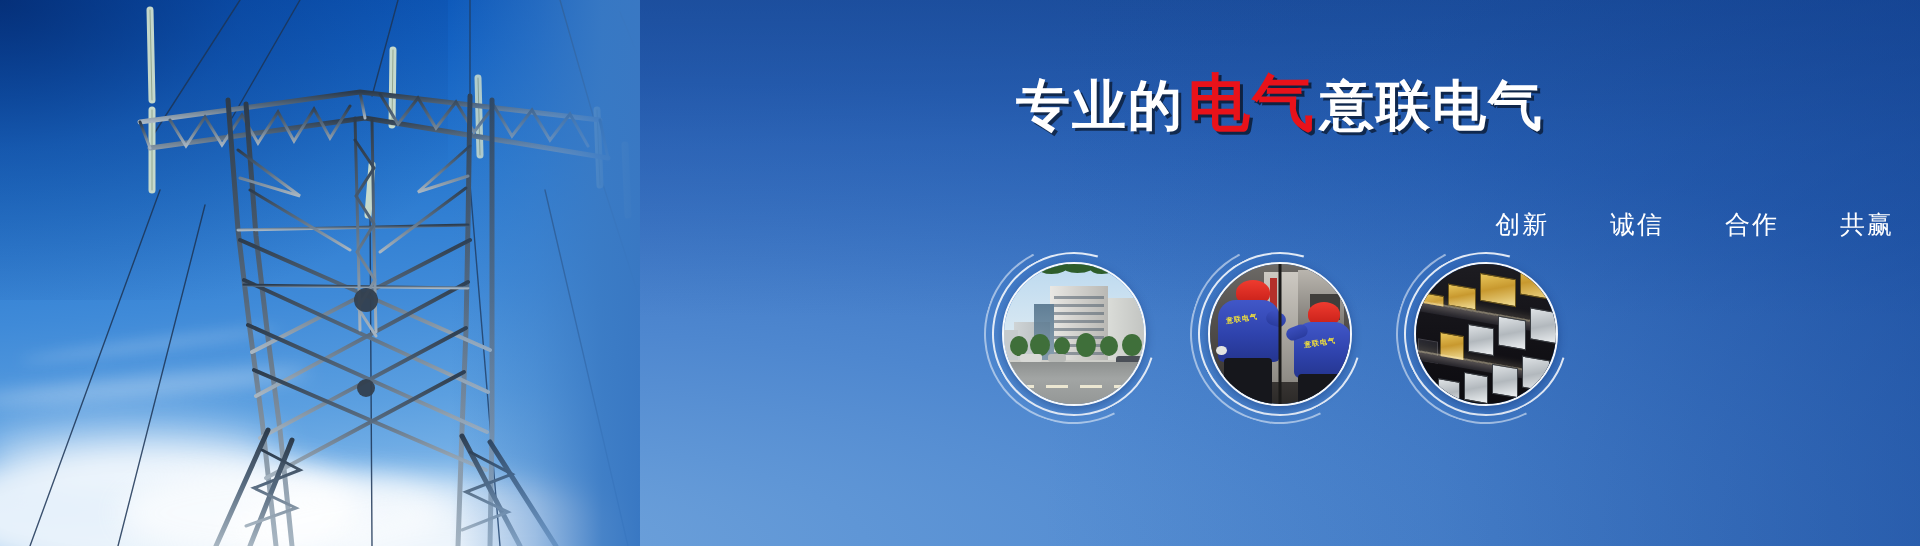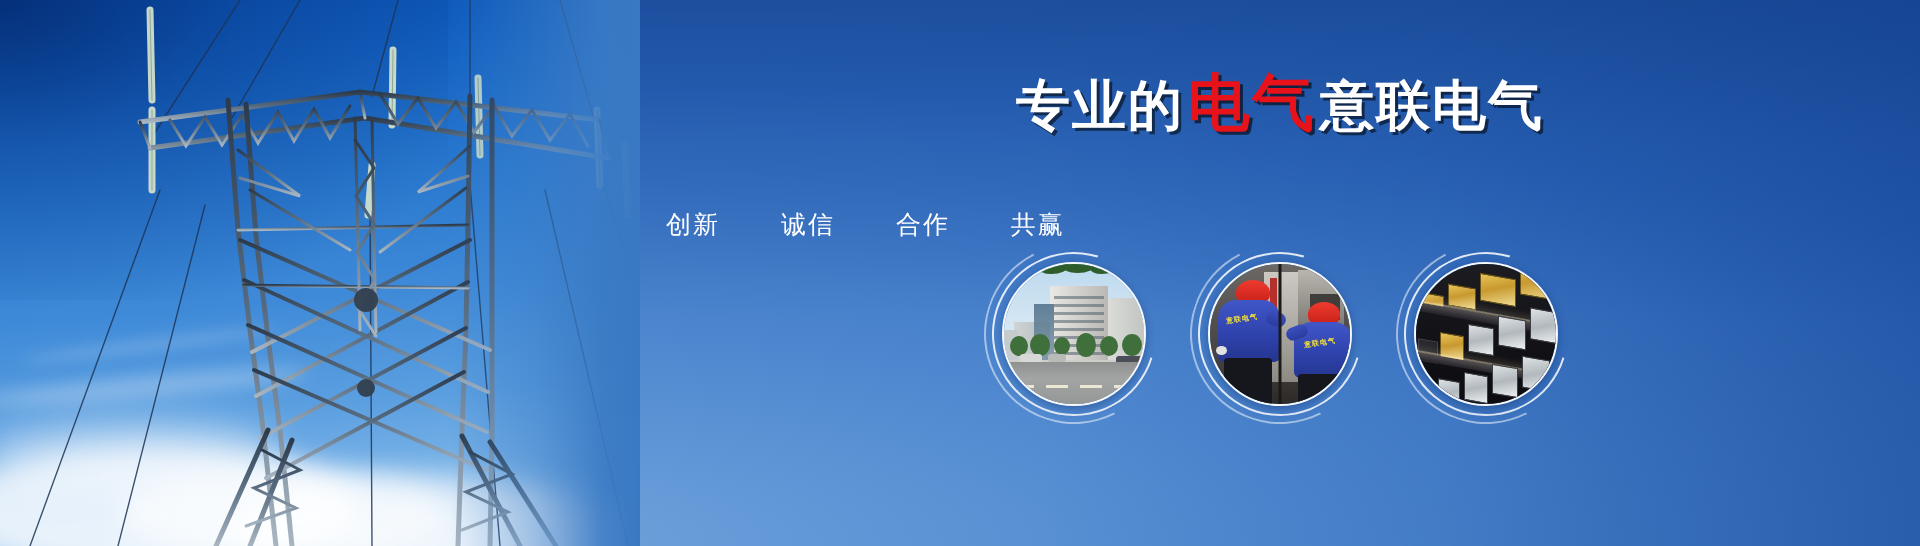--- a/index.html
+++ b/index.html
@@ -99,21 +99,21 @@
     border-radius:20px;
     background:linear-gradient(180deg,#123a9a 0%, #0d2f86 50%, #0b2a7c 100%);
     box-shadow:0 2px 6px rgba(0,20,70,.35);
     color:#ffffff;
     font-size:19px;letter-spacing:2px;
     white-space:nowrap;
   }
 
   .keywords{
     position:absolute;left:0;right:0;top:208px;
-    text-align:left;
+    text-align:right;
     color:#ffffff;
     font-size:25px;letter-spacing:2px;
     white-space:nowrap;
   }
   .keywords span{margin:0 26px;display:inline-block;}
 
   .circles{
     position:absolute;left:0;right:0;top:262px;
     display:flex;justify-content:center;gap:62px;
   }

